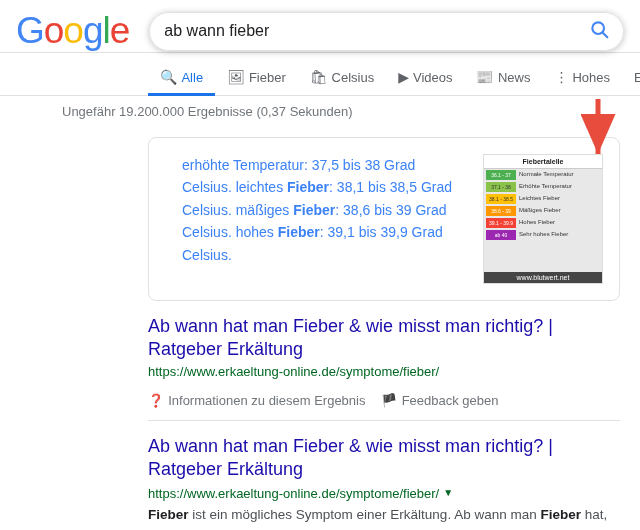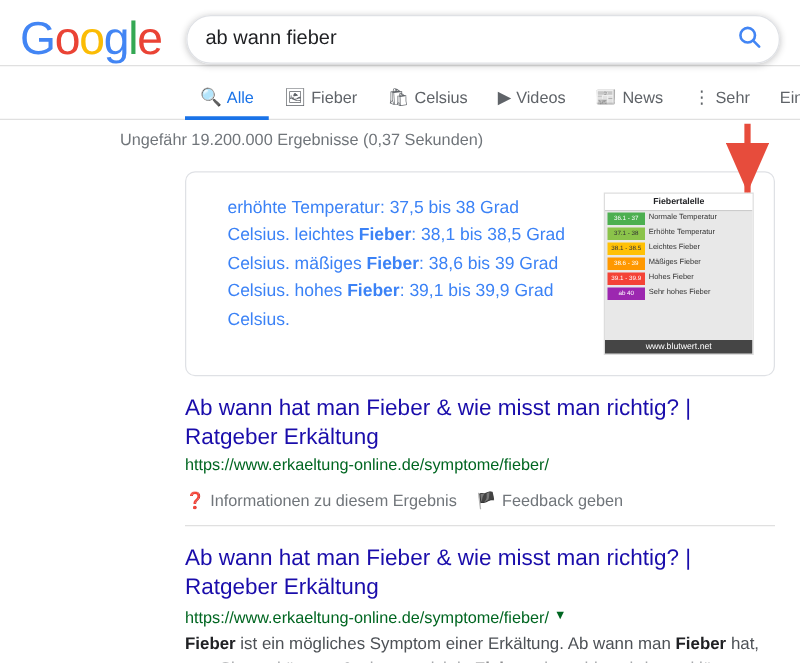--- a/index.html
+++ b/index.html
@@ -97,21 +97,21 @@
       color: #1a73e8;
       border-bottom: 3px solid #1a73e8;
     }
 
     .tab-icon {
       font-size: 14px;
     }
 
     
     .results-info {
-      padding: 8px 96px;
+      padding: 8px 62px;
       font-size: 13px;
       color: #70757a;
     }
 
     
     .content {
       padding: 0 20px 0 148px;
       position: relative;
     }
 
@@ -313,21 +313,21 @@
   <div class="tab">
     <span class="tab-icon">▶</span>
     <span>Videos</span>
   </div>
   <div class="tab">
     <span class="tab-icon">📰</span>
     <span>News</span>
   </div>
   <div class="tab">
     <span class="tab-icon">⋮</span>
-    <span>Sehr</span>
+    <span>Hohes</span>
   </div>
   <div class="tab">
     <span>Einstellungen</span>
   </div>
 
 </div>
 
 <div class="results-info">
   <span>Ungefähr 19.200.000 Ergebnisse (0,37 Sekunden)</span>
 </div>

